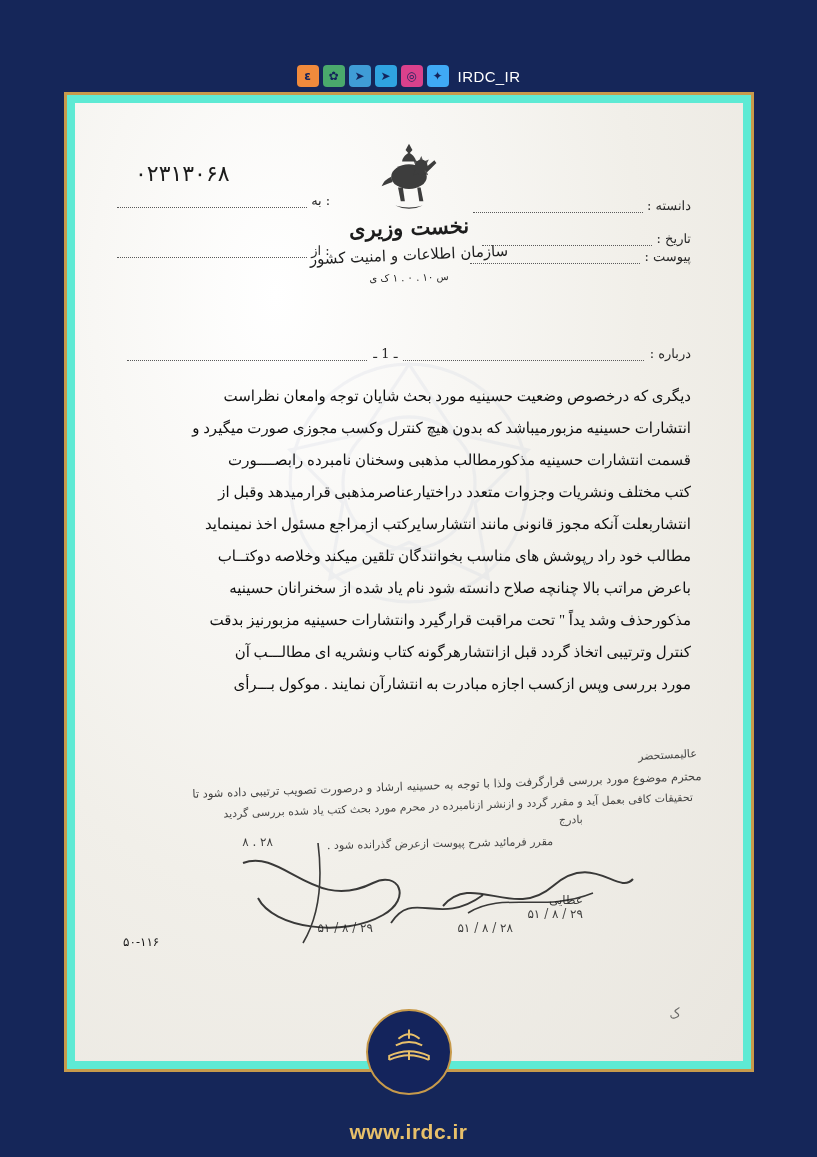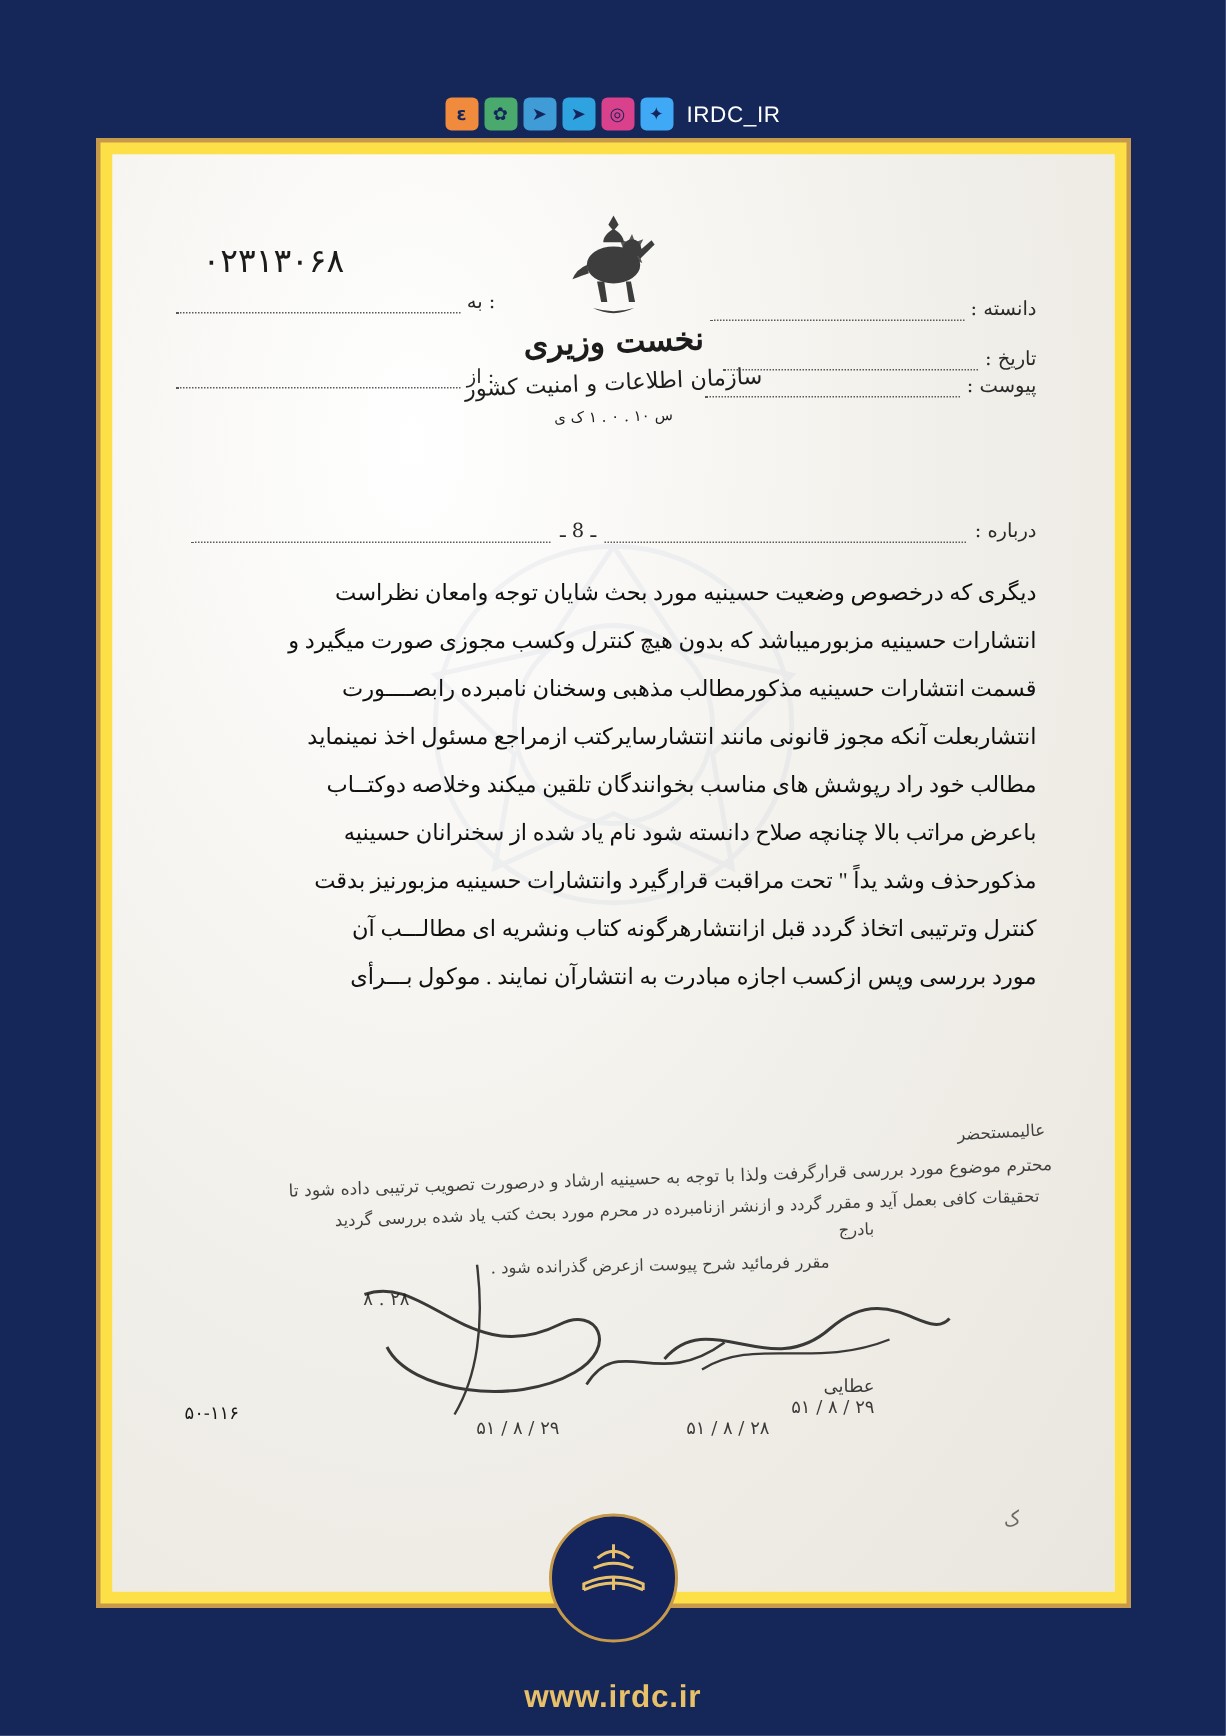--- a/index.html
+++ b/index.html
@@ -57,21 +57,21 @@
   }
 
   
   .doc-frame {
     position: absolute;
     top: 92px;
     left: 64px;
     width: 690px;
     height: 980px;
     border: 3px solid #c79a4b;
-    background: #fde047;
+    background: #5eead4;
     box-sizing: border-box;
     padding: 8px;
   }
   .doc-sheet {
     position: relative;
     width: 100%;
     height: 100%;
     background: #f3f1ec;
     background-image:
       radial-gradient(ellipse at 30% 20%, #ffffff 0%, #f1efe9 55%, #e9e6df 100%);
@@ -211,21 +211,21 @@
     letter-spacing: .3px;
     white-space: nowrap;
     transform-origin: right center;
   }
   .hw1 { position:absolute; top: 4px;  right: 6px;  transform: rotate(-3deg); }
   .hw2 { position:absolute; top: 26px; right: 2px;  transform: rotate(-2deg); font-size: 11.5px;}
   .hw3 { position:absolute; top: 48px; right: 10px; transform: rotate(-2deg); }
   .hw4 { position:absolute; top: 70px; right: 120px;transform: rotate(-1.5deg); }
   .hw5 { position:absolute; top: 92px; right: 150px;transform: rotate(-1deg); }
 
-  .sig { position: absolute; color: #1a1a1a; opacity: .85; margin-top: 24px; }
+  .sig { position: absolute; color: #1a1a1a; opacity: .85; }
   .sig-name {
     font-family: "DejaVu Serif", serif;
     font-size: 12px;
   }
   .sig-date {
     font-family: "DejaVu Serif", serif;
     font-size: 12px;
     direction: ltr;
   }
   .sig-a { top: 150px; right: 120px; }
@@ -345,28 +345,29 @@
         <span>به :</span>
       </div>
       <div class="field fld-az">
         <span class="dotline" style="width:190px"></span>
         <span>از :</span>
       </div>
 
       <div class="fld-darbare">
         <span>درباره :</span>
         <span class="dotline" style="height:1px"></span>
-        <span>ـ 8 ـ</span>
+        <span>ـ 1 ـ</span>
         <span class="dotline" style="height:1px"></span>
       </div>
 
       <div class="body-text">
         <p>دیگری که درخصوص وضعیت حسینیه مورد بحث شایان توجه وامعان نظراست</p>
         <p>انتشارات حسینیه مزبورمیباشد که بدون هیچ کنترل وکسب مجوزی صورت میگیرد و</p>
         <p>قسمت انتشارات حسینیه مذکورمطالب مذهبی وسخنان نامبرده رابصــــورت</p>
+        <p>کتب مختلف ونشریات وجزوات متعدد دراختیارعناصرمذهبی قرارمیدهد وقبل از</p>
         <p>انتشاربعلت آنکه مجوز قانونی مانند انتشارسایرکتب ازمراجع مسئول اخذ نمینماید</p>
         <p>مطالب خود راد رپوشش های مناسب بخوانندگان تلقین میکند وخلاصه دوکتــاب</p>
         <p>باعرض مراتب بالا چنانچه صلاح دانسته شود نام یاد شده از سخنرانان حسینیه</p>
         <p>مذکورحذف وشد یداً " تحت مراقبت قرارگیرد وانتشارات حسینیه مزبورنیز بدقت</p>
         <p>کنترل وترتیبی اتخاذ گردد قبل ازانتشارهرگونه کتاب ونشریه ای مطالـــب آن</p>
         <p>مورد بررسی وپس ازکسب اجازه مبادرت به انتشارآن نمایند . موکول بـــرأی</p>
       </div>
 
       <div class="handwriting">
         <div class="hw-line hw1">عالیمستحضر</div>

